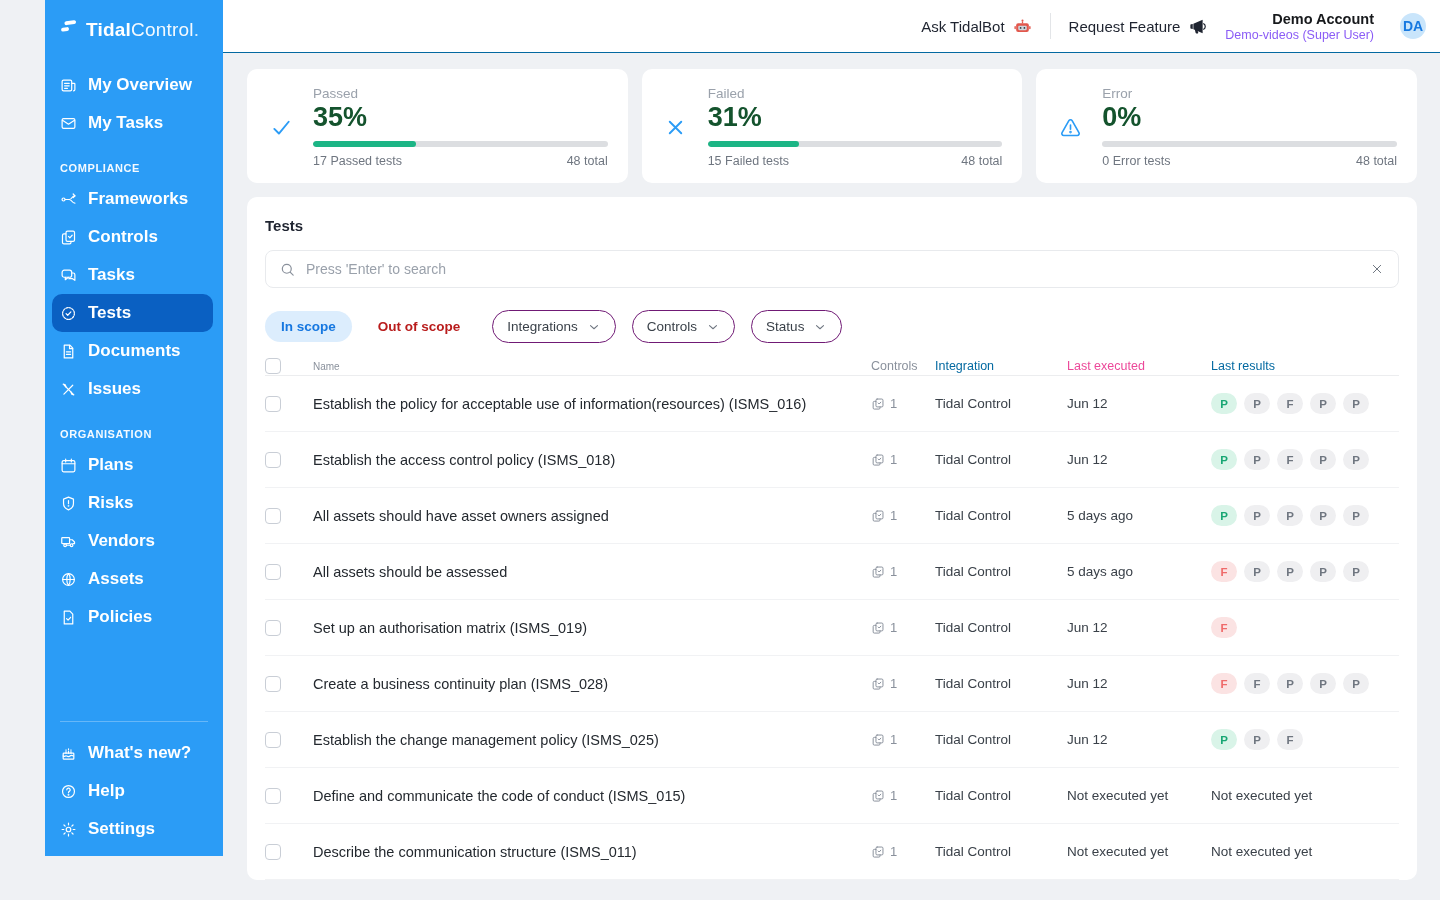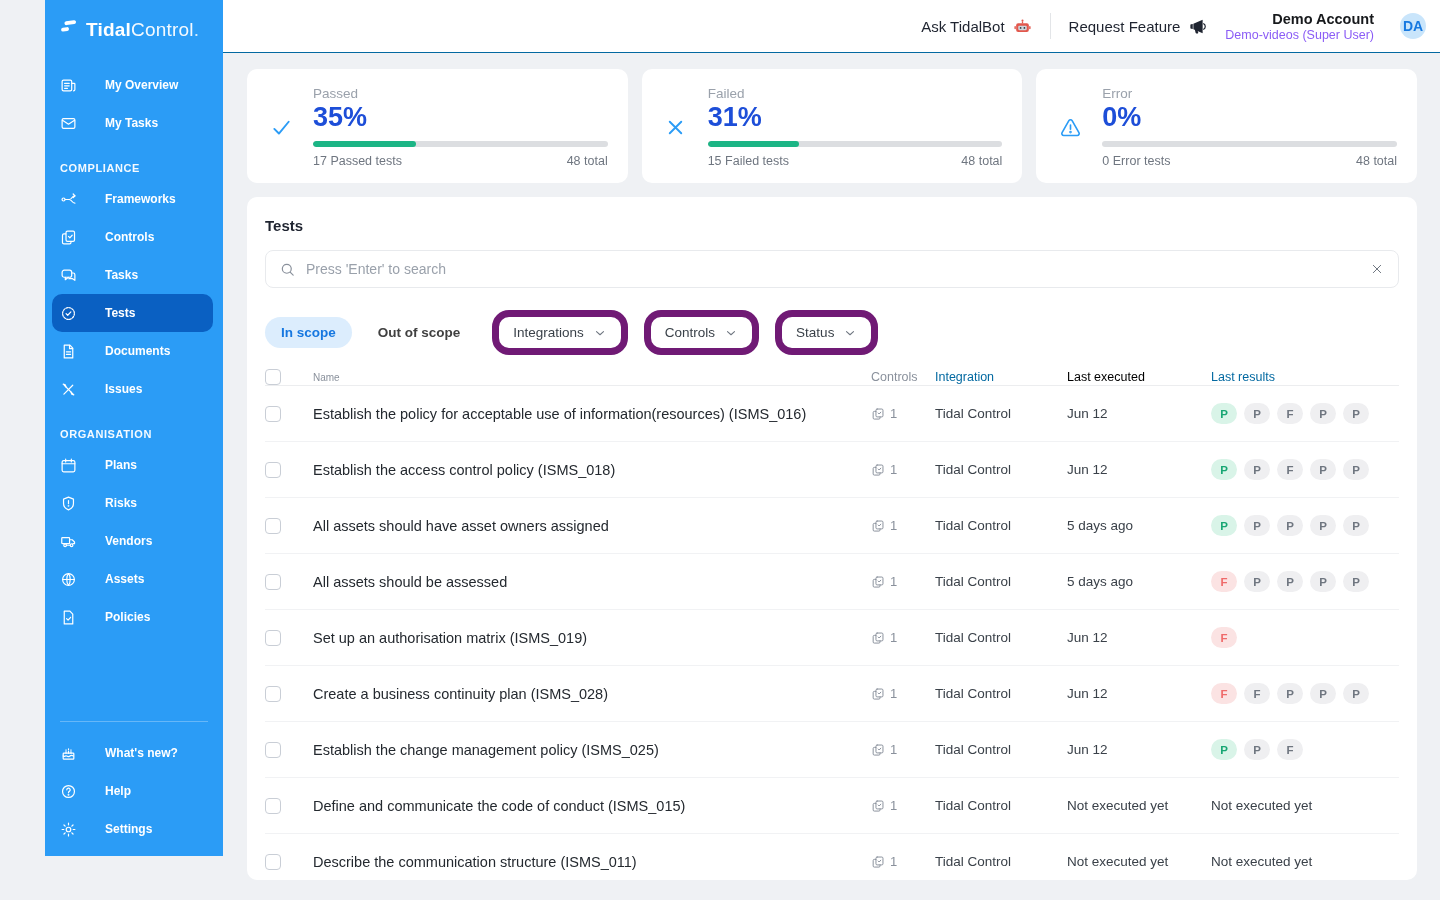--- a/index.html
+++ b/index.html
@@ -8,21 +8,21 @@
 
   
   .sidebar { width:178px; min-width:178px; height:856px; background:#2B9CF6; color:#fff; display:flex; flex-direction:column;margin-left:45px; }
   .logo { display:flex; align-items:center; gap:7px; padding:17px 14px 14px 14px; font-size:19px; letter-spacing:.2px; cursor:pointer; }
   .logo .b { font-weight:700; }
   .logo .l { font-weight:400; opacity:.95; }
   .logo .dot { opacity:.8; }
   .logo svg { width:20px; height:20px; }
   .nav { flex:1; display:flex; flex-direction:column; padding-top:10px; }
   .nav-section-header { font-size:11px; font-weight:700; letter-spacing:.6px; padding:20px 15px 6px 15px; color:rgba(255,255,255,.95); }
-  .nav-item { display:flex; align-items:center; gap:28px; height:38px; padding:0 15px; font-size:12px; font-weight:600; cursor:pointer; border-radius:10px; }
+  .nav-item { display:flex; align-items:center; gap:11px; height:38px; padding:0 15px; font-size:17px; font-weight:600; cursor:pointer; border-radius:10px; }
   .nav-item .ni { width:17px; height:17px; display:inline-flex; }
   .nav-item .ni svg { width:17px; height:17px; }
   .nav-item.active { background:#0A60C2; margin:0 10px 0 7px; padding:0 15px 0 8px; }
   .sidebar-footer { padding-bottom:8px; }
   .sidebar-divider { height:1px; background:rgba(255,255,255,.28); margin:10px 15px 12px 15px; }
 
   
   .main { flex:1; display:flex; flex-direction:column; height:900px; min-width:0; }
   .topbar { height:53px; min-height:53px; background:#fff; border-bottom:1px solid #0369a1; display:flex; align-items:center; justify-content:flex-end; padding-right:14px; gap:18px; }
   .topbar-link { display:flex; align-items:center; gap:8px; font-size:15px; color:#1F2430; cursor:pointer; }
@@ -37,41 +37,41 @@
 
   .content { flex:1; padding:16px 23px 20px 24px; display:flex; flex-direction:column; overflow:hidden; }
 
   
   .stats-row { display:flex; gap:14px; }
   .stat-card { flex:1; background:#fff; border-radius:10px; padding:17px 20px 15px 16px; display:flex; gap:14px; }
   .stat-icon { width:36px; display:flex; align-items:center; justify-content:center; color:#2B9CF6; }
   .stat-icon svg { width:23px; height:23px; }
   .stat-body { flex:1; min-width:0; }
   .stat-label { font-size:13.5px; color:#9AA1AB; }
-  .stat-pct { font-size:27px; font-weight:700; color:#1d4ed8; line-height:1.15; margin-top:1px; }
+  .stat-pct { font-size:27px; font-weight:700; color:#14532d; line-height:1.15; margin-top:1px; }
   .stat-bar { margin-top:8px; height:6px; border-radius:3px; background:#DCDEE1; overflow:hidden; }
   .stat-bar-fill { height:100%; border-radius:3px; background:#1CB585; }
   .stat-foot { display:flex; justify-content:space-between; margin-top:7px; font-size:12.5px; color:#6F7680; }
 
   
   .panel { flex:1; margin-top:14px; background:#fff; border-radius:10px; padding:20px 18px 0 18px; display:flex; flex-direction:column; overflow:hidden; }
   .panel-title { font-size:15px; font-weight:700; color:#1F2430; }
   .searchbox { margin-top:16px; height:38px; border:1px solid #E8EAED; border-radius:8px; display:flex; align-items:center; padding:0 13px; gap:10px; }
   .searchbox .si { width:17px; height:17px; color:#8A919C; display:inline-flex; }
   .searchbox .si svg { width:17px; height:17px; }
   .searchbox input { flex:1; border:none; outline:none; font-size:14px; color:#24292F; font-family:"Liberation Sans", sans-serif; background:transparent; }
   .searchbox input::placeholder { color:#9AA1AB; }
   .search-clear { width:16px; height:16px; color:#6F7680; cursor:pointer; display:inline-flex; }
   .search-clear svg { width:16px; height:16px; }
 
   .filters { margin-top:22px; display:flex; align-items:center; }
   .chip { font-size:13.5px; font-weight:600; border-radius:17px; padding:8px 16px; cursor:pointer; white-space:nowrap; }
   .chip.scope-active { background:#DCEDFD; color:#1677E0; margin-right:10px; }
-  .chip.scope-plain { background:transparent; color:#404040; margin-right:16px; }
-  .chip.outline { display:flex; align-items:center; gap:9px; border:7px solid #701a75; color:#3A4149; font-weight:400; padding:8px 14px; margin-right:16px; font-size:13.5px; }
+  .chip.scope-plain { background:transparent; color:#b91c1c; margin-right:16px; }
+  .chip.outline { display:flex; align-items:center; gap:9px; border:1px solid #701a75; color:#3A4149; font-weight:400; padding:8px 14px; margin-right:16px; font-size:13.5px; }
   .chip.outline .ci { width:14px; height:14px; color:#6F7680; display:inline-flex; }
   .chip.outline .ci svg { width:14px; height:14px; }
 
   .table { margin-top:14px; flex:1; overflow:hidden; display:flex; flex-direction:column; }
   .trow { display:grid; grid-template-columns:36px minmax(0,1fr) 64px 132px 144px 188px; align-items:center; border-bottom:1px solid #F1F2F4; }
   .trow.thead { height:40px; color:#8A919C; font-size:12.5px; border-bottom:1px solid #ECEDEF; }
   .trow.tbody-row { height:56px; }
   .cell-name { padding-left:12px; font-size:14.5px; color:#24292F; cursor:pointer; white-space:nowrap; overflow:hidden; text-overflow:ellipsis; }
   .thead .cell-name { font-size:10px; color:#8A919C; cursor:default; }
   .checkbox { width:16px; height:16px; border:1.5px solid #C9CED6; border-radius:4px; background:#fff; cursor:pointer; }
@@ -420,21 +420,21 @@
             </div>
           </span>
       </div>
 
       <div class="table">
         <div class="trow thead" id="table-header">
             <span class="checkbox"></span>
             <div class="cell-name">Name</div>
             <div class="cell-controls" style="font-size: 12.5px; color: rgb(138, 145, 156);">Controls</div>
             <div class="cell-plain" style="font-size: 12.5px; color: #0369a1;">Integration</div>
-            <div class="cell-plain" style="font-size: 12.5px; color: #000000;">Last executed</div>
+            <div class="cell-plain" style="font-size: 12.5px; color: #ec4899;">Last executed</div>
             <div class="cell-plain" style="font-size: 12.5px; color: #0369a1;">Last results</div>
           </div>
         <div id="table-body">
             <div class="trow tbody-row">
               <span class="checkbox"></span>
               <div class="cell-name">Establish the policy for acceptable use of information(resources) (ISMS_016)</div>
               <div class="cell-controls">
                 <span class="cci">
                   <svg viewBox="0 0 24 24" fill="none" stroke="currentColor" stroke-width="1.7" stroke-linecap="round" stroke-linejoin="round">
                     <rect x="8.5" y="3.5" width="12" height="13.5" rx="2"></rect>

